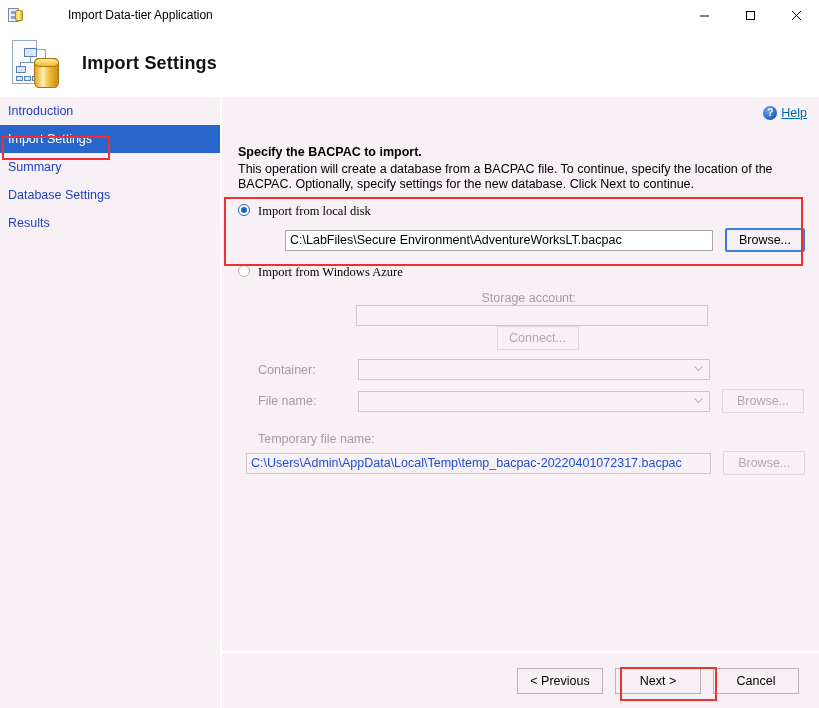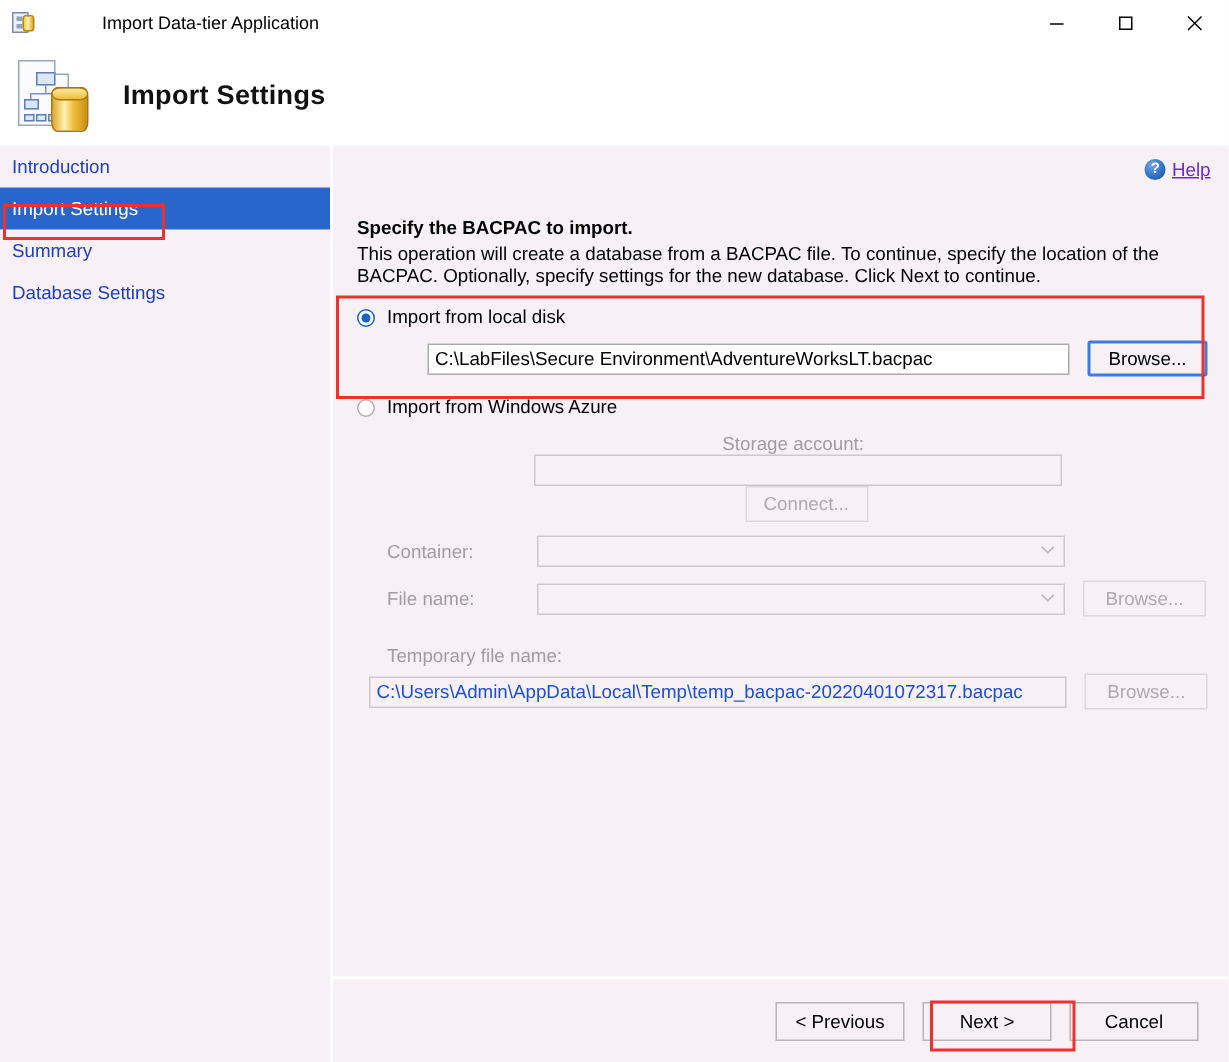--- a/index.html
+++ b/index.html
@@ -179,21 +179,21 @@
     background: radial-gradient(circle at 35% 30%, #6ba4e8, #1f5fb8 75%);
     color: #ffffff;
     font-size: 10px;
     font-weight: bold;
     display: flex;
     align-items: center;
     justify-content: center;
     line-height: 1;
   }
   .help-text {
-    color: #6d28d9;
+    color: #0369a1;
     font-size: 12.5px;
     text-decoration: underline;
   }
 
   .main-pad {
     position: absolute;
     left: 16px;
     top: 48px;
     right: 14px;
   }
@@ -205,22 +205,23 @@
   }
   .desc {
     font-size: 12.5px;
     color: #000;
     line-height: 15px;
     max-width: 566px;
   }
 
   .radio-row {
     display: flex;
-    align-items: flex-end;
+    align-items: flex-start;
     margin-top: 10px;
+    font-family: Liberation Serif, serif;
   }
   .radio {
     width: 12px; height: 12px;
     border-radius: 50%;
     border: 1px solid #7a7a7a;
     background: #ffffff;
     box-sizing: border-box;
     margin-right: 8px;
     position: relative;
     flex: 0 0 auto;
@@ -405,20 +406,23 @@
     </div>
     <div class="nav-item active">
       <span>Import Settings</span>
     </div>
     <div class="nav-item">
       <span>Summary</span>
     </div>
     <div class="nav-item">
       <span>Database Settings</span>
     </div>
+    <div class="nav-item">
+      <span>Results</span>
+    </div>
   </div>
 
   <div class="content">
 
     <div class="helprow">
       <span class="help-icon">?</span>
       <span class="help-text">Help</span>
     </div>
 
     <div class="main-pad">

